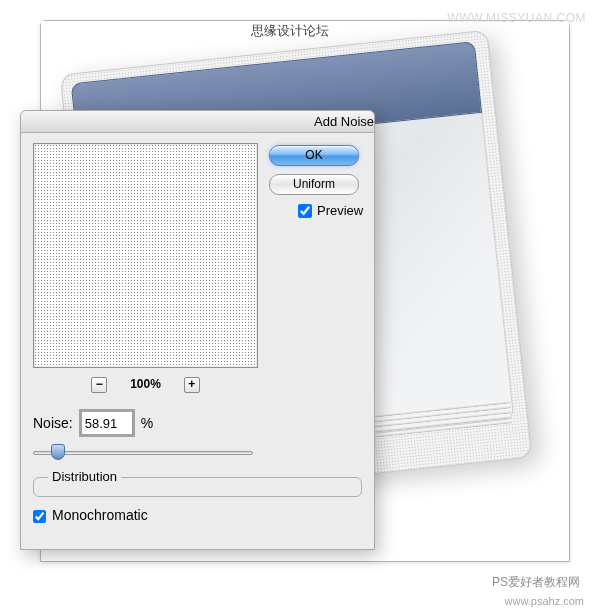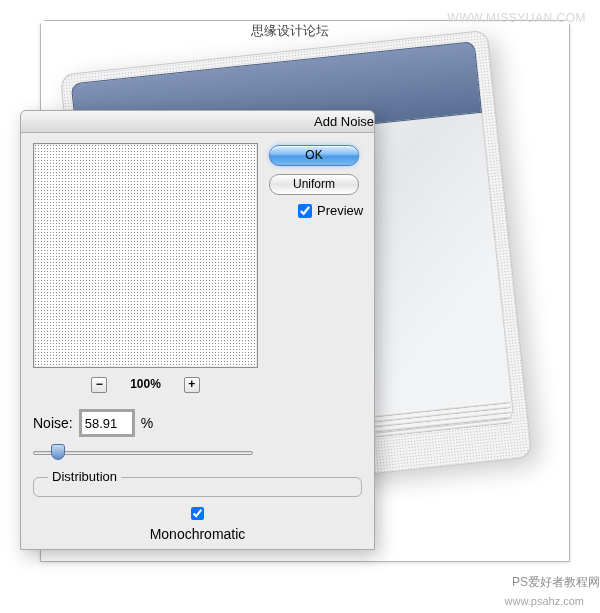--- a/index.html
+++ b/index.html
@@ -85,27 +85,27 @@
     border-radius:3px 3px 7px 7px; left:18px; cursor:pointer; }
 
   .group-box { position:relative; margin-top:16px; border:1px solid #b0b0b0;
     border-radius:6px; padding:10px 12px 8px; }
   .group-box .legend { position:absolute; top:-9px; left:14px; padding:0 4px;
     background:#ececec; font-size:13px; }
   .radio-row { display:flex; align-items:center; gap:6px; font-size:14px;
     margin:2px 0; }
   .radio-row input { width:14px; height:14px; }
 
-  .mono-row { margin-top:10px; display:flex; align-items:center; gap:6px;
-    font-size:14px;flex-direction:column; }
+  .mono-row { margin-top:10px; display:flex; align-items:flex-end; gap:6px;
+    font-size:14px; }
 
   
   .wm1 { position:absolute; right:14px; top:11px; font-size:12px; color:#d7d7d7;
     letter-spacing:0.5px; }
-  .wm2 { position:absolute; right:0; bottom:22px; font-size:12px; color:#8f8f8f; }
+  .wm2 { position:absolute; right:20px; bottom:22px; font-size:12px; color:#8f8f8f; }
   .wm3 { position:absolute; right:16px; bottom:6px; font-size:11px; color:#a6a6a6;text-align:center; }
   .wm4 { position:absolute; left:225px; top:22px; font-size:13px; color:#444;padding-left:26px; }
 </style>
 </head>
 <body>
 
 <div class="doc-window">
   <div class="doc-body">
     <div class="cal">
       <div class="base"></div>

